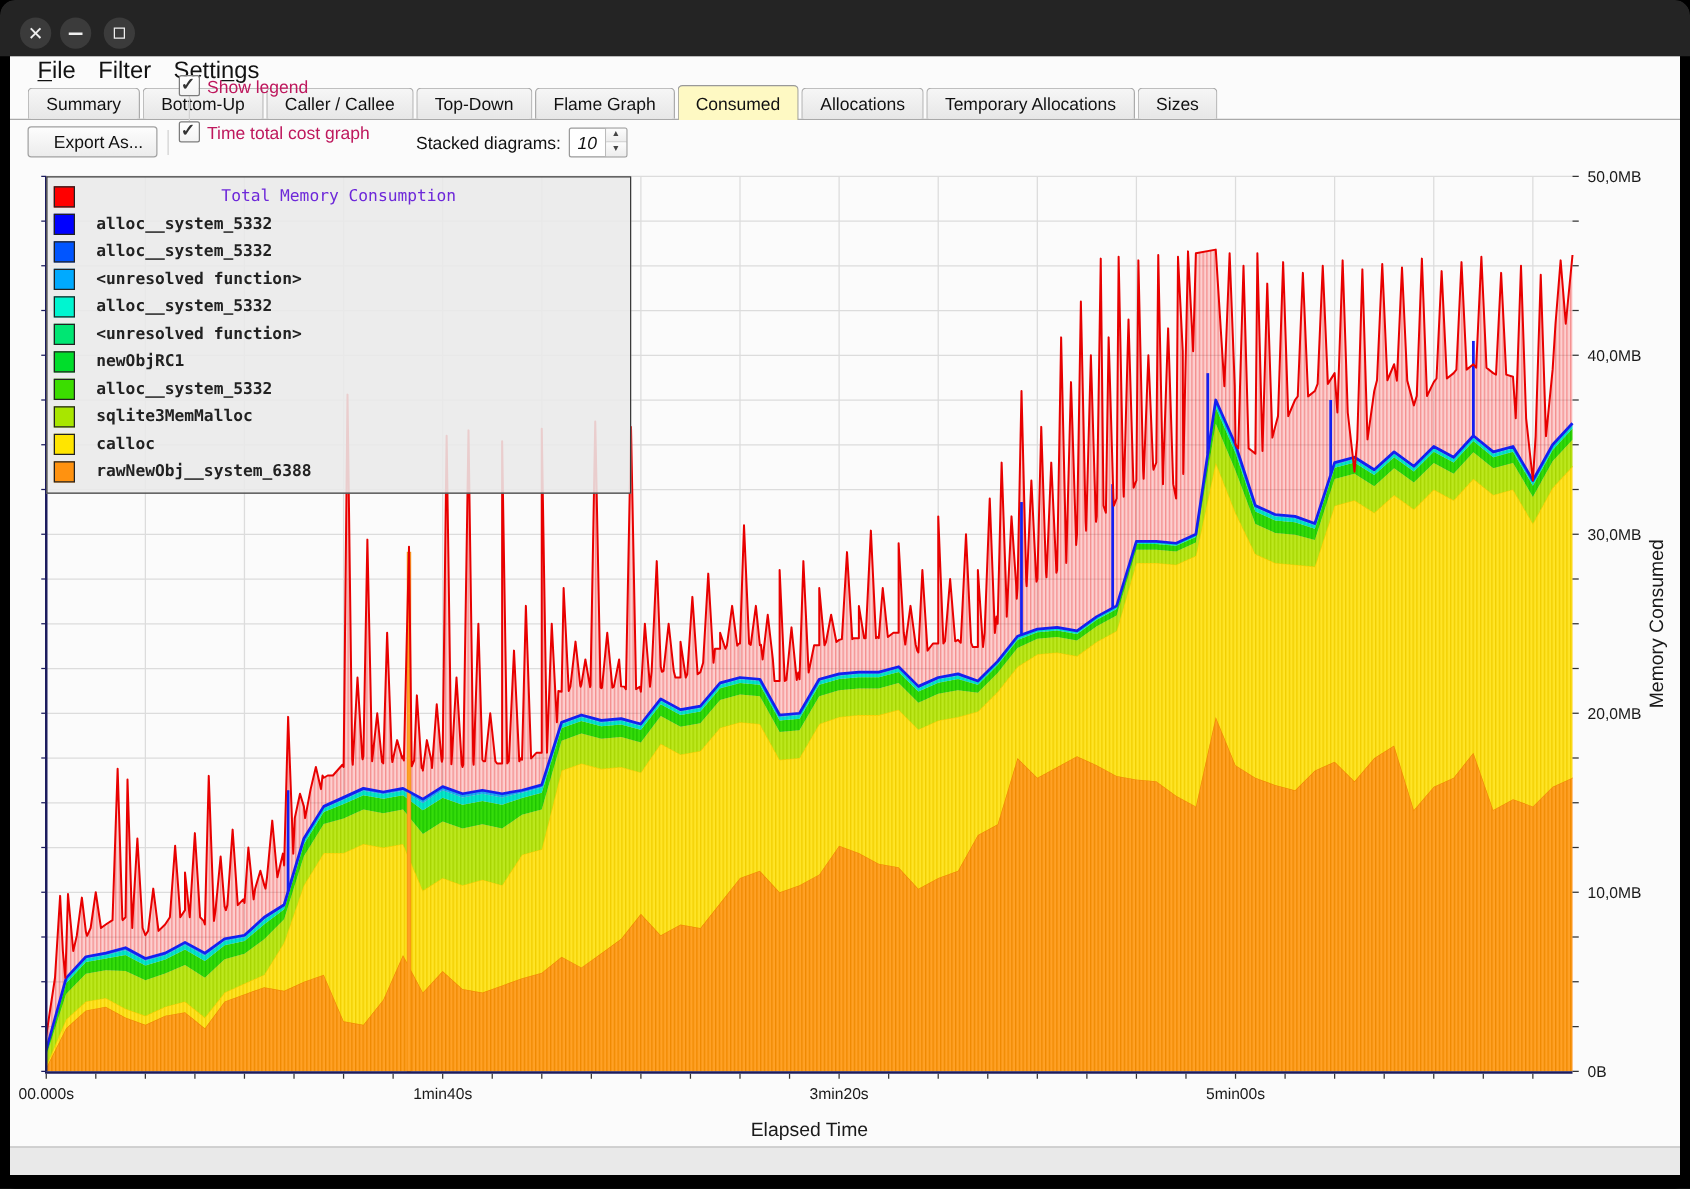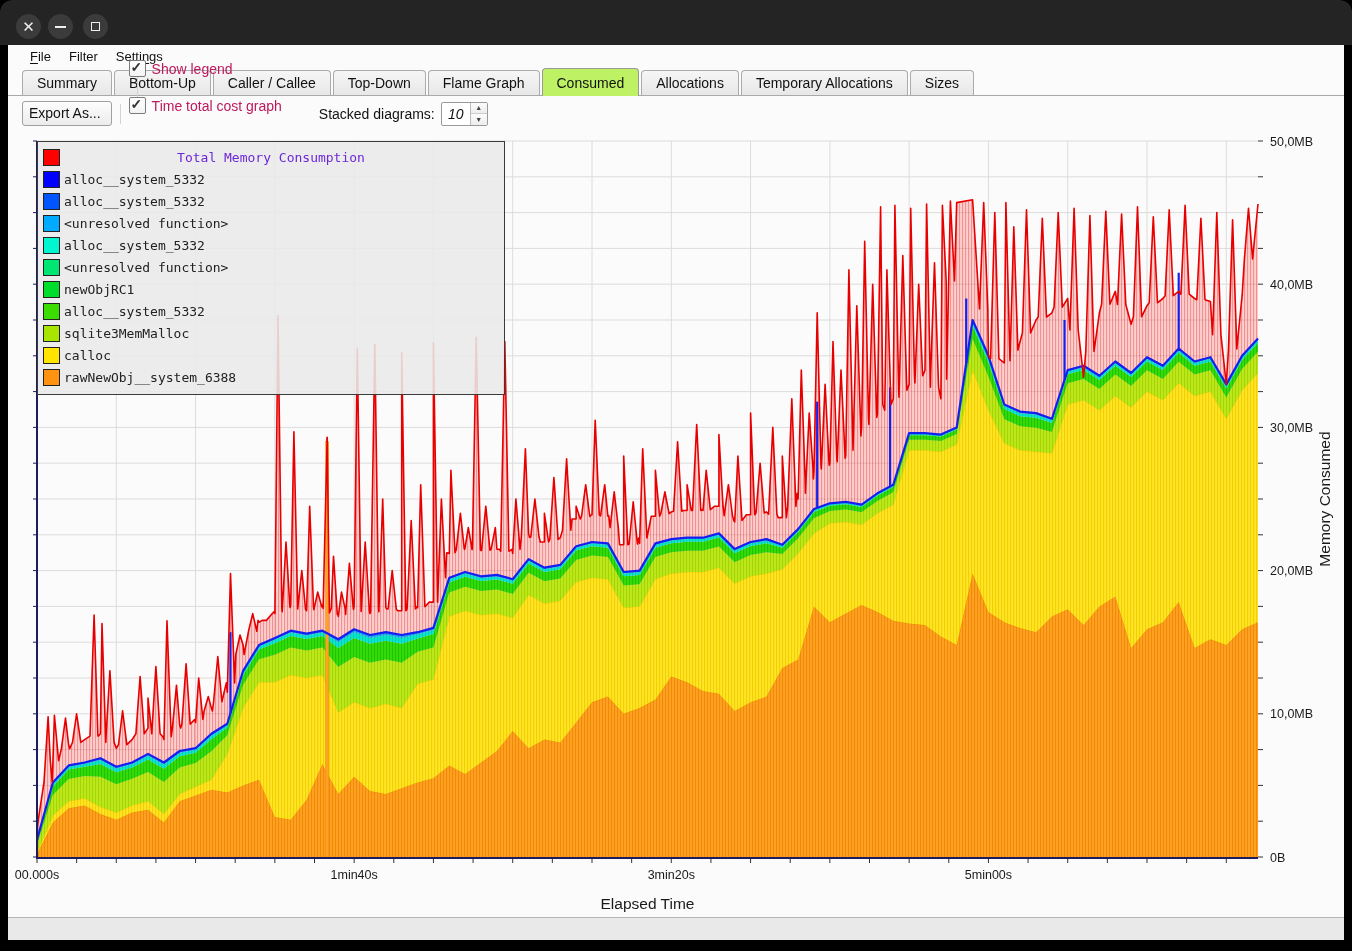--- a/index.html
+++ b/index.html
@@ -14,50 +14,50 @@
   .winbtn.min  { left:48px; }
   .winbtn.min .dash { width:11px; height:2px; background:#efefef; }
   .winbtn.max  { left:83px; }
   .winbtn.max .sq { width:9px; height:9px; border:1.5px solid #efefef; }
   .win-title { position:absolute; left:0; right:0; text-align:center; color:#fff; font-size:13.5px; font-weight:bold; }
 
   
   .content { margin:0 8px; width:1336px; background:#fbfbfb; }
 
   .menubar { height:23px; background:#fbfbfb; display:flex; align-items:center; padding-left:13px; }
-  .menu-item { font-size:13px; color:#111; padding:2px 9px; cursor:default; }
+  .menu-item { font-size:19px; color:#111; padding:2px 9px; cursor:default; }
   .menu-item u { text-decoration:underline; text-underline-offset:2px; }
 
   .tabbar { height:28px; background:#fbfbfb; display:flex; align-items:flex-end; padding-left:14px; border-bottom:1px solid #a9a9a9; }
   .tab { font-size:14px; color:#111; padding:4px 14px 4px 14px; background:linear-gradient(#f6f6f6,#e7e7e7); border:1px solid #ababab; border-bottom:none; border-radius:4px 4px 0 0; margin-right:2px; height:25px; line-height:17px; cursor:default; }
-  .tab.active { background:#bef264; height:28px; line-height:20px; margin-bottom:-1px; border-color:#999; font-weight:normal; }
+  .tab.active { background:#fef9c3; height:28px; line-height:20px; margin-bottom:-1px; border-color:#999; font-weight:normal; }
 
   .toolbar { height:35px; background:#fbfbfb; display:flex; align-items:center; padding-left:14px; }
-  .btn { font-size:14px; color:#111; background:linear-gradient(#fdfdfd,#ececec); border:1px solid #a0a0a0; border-radius:3px; padding:3px 10px 4px 6px; cursor:default; }
+  .btn { font-size:14px; color:#111; background:linear-gradient(#fdfdfd,#ececec); border:1px solid #a0a0a0; border-radius:3px; padding:3px 10px 4px 20px; cursor:default; }
   .tsep { width:1px; height:20px; background:#d2d2d2; margin:0 8px; }
   .cbgroup { display:flex; align-items:center; margin-right:4px; }
   .cbox { width:17px; height:17px; background:linear-gradient(#ffffff,#f3f3f3); border:1px solid #7c7c7c; border-radius:2px; position:relative; margin-right:6px; }
   .cbox .chk { position:absolute; left:1px; top:-2px; font-size:14px; font-weight:bold; color:#333; }
   .cblabel { font-size:14px; color:#be185d; }
   .stacked { display:flex; align-items:center; margin-left:6px;justify-content:center; }
   .stacked .lbl { font-size:14px; color:#111; margin-right:6px; }
   .spin { display:flex; border:1px solid #9a9a9a; border-radius:2px; background:#fff; height:24px; }
   .spin .val { width:28px; font-size:14px; color:#111; display:flex; align-items:center; justify-content:center;font-style:italic; }
   .spin .arrows { display:flex; flex-direction:column; border-left:1px solid #bbb; width:17px; }
   .spin .arrows div { flex:1; font-size:7px; color:#444; display:flex; align-items:center; justify-content:center; background:linear-gradient(#fcfcfc,#ededed); cursor:default; }
   .spin .arrows div:first-child { border-bottom:1px solid #ccc; }
 
   .chart-region { position:relative; height:786px; background:#fbfbfb; }
   .chart-region svg { position:absolute; left:0; top:0; }
 
   .legend { position:absolute; left:29px; top:10px; width:468px; background:rgba(233,233,233,0.88); border:1px solid #3a3a3a; padding:4px 0 6px 0; font-family:"DejaVu Sans Mono", monospace; }
   .lg-row { display:flex; align-items:center; height:22px; padding-left:5px; position:relative; }
   .lg-swatch { width:17px; height:17px; border:1px solid #222; flex:0 0 17px; }
   .lg-title { position:absolute; left:0; right:0; text-align:center; font-size:13px; color:#6d28d9; }
-  .lg-label { font-size:13px; color:#222; margin-left:4px; white-space:pre; }
+  .lg-label { font-size:13px; color:#222; margin-left:17px; white-space:pre;font-weight:bold; }
 
   .statusbar { height:23px; background:#e9e9e9; border-top:1px solid #b5b5b5; }
 </style>
 </head>
 <body>
 
 <div class="window">
   <div class="titlebar">
     <div class="winbtn close">
         <span>✕</span>

